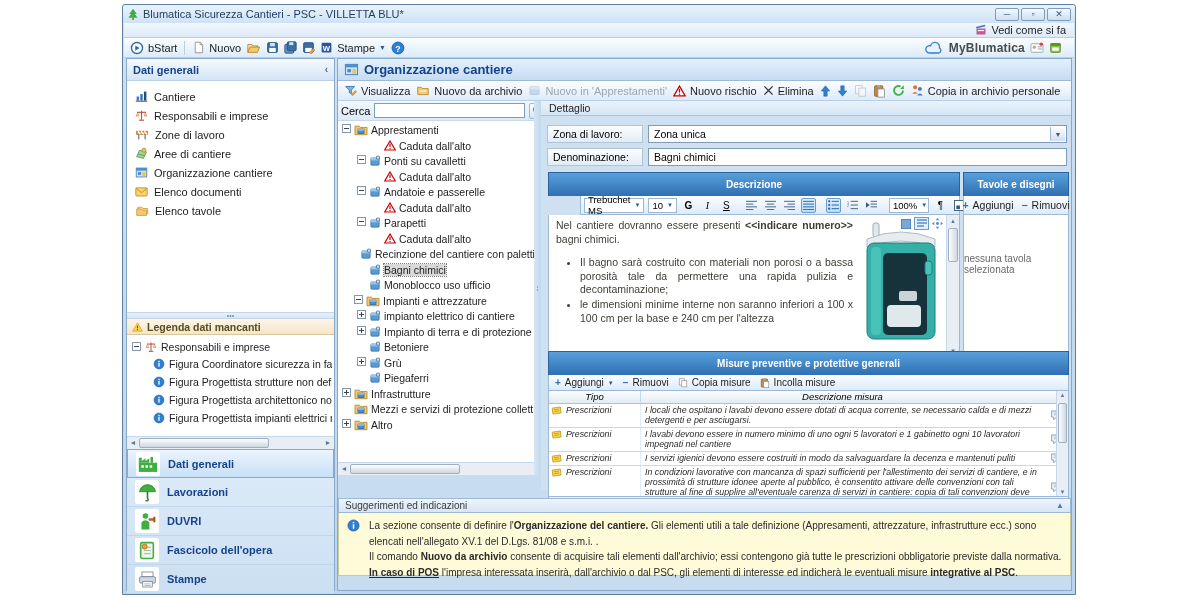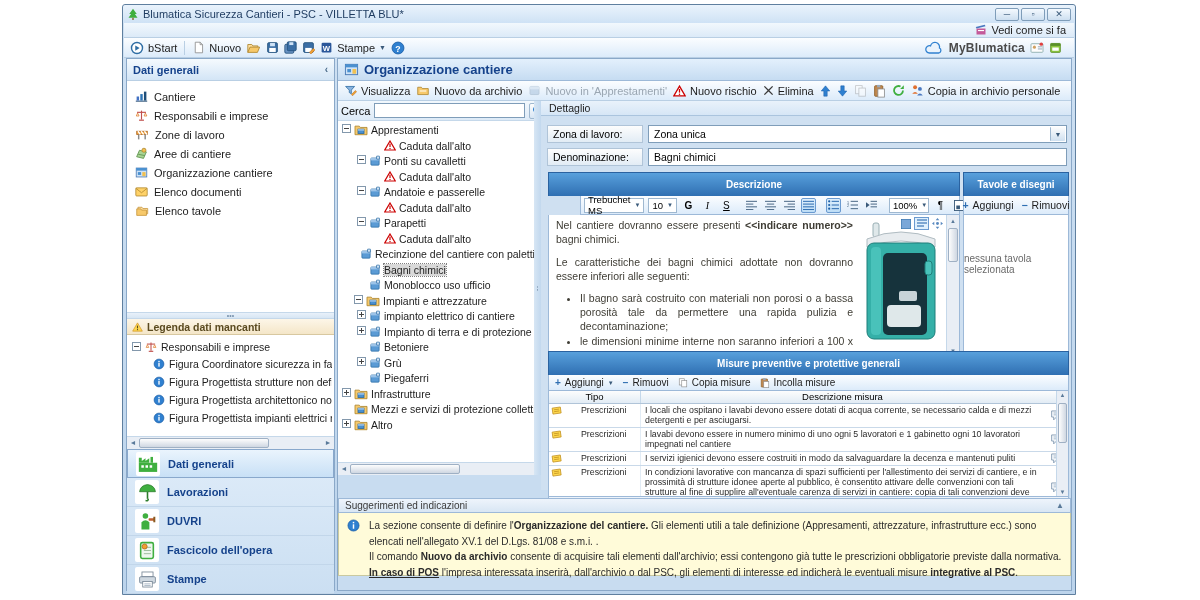--- a/index.html
+++ b/index.html
@@ -108,27 +108,27 @@
   .tavole-panel { position:absolute; left:422px; top:71px; right:2px; height:176px; }
   .tavole-toolbar { height:19px; background:linear-gradient(#fbfdff,#dcebfa); border:1px solid #9db9d8; border-top:none;
     display:flex; align-items:center; justify-content:center; gap:8px; font-size:10.5px; color:#1d1d1d; }
   .tavole-body { height:143px; background:#fff; border:1px solid #9db9d8; border-top:none;
     display:flex; justify-content:center; padding-top:38px; font-size:10px; color:#6a6a6a; }
   .plus { color:#2f6fb2; font-weight:bold; } .minus { color:#2f6fb2; font-weight:bold; }
 
   .misure-panel { position:absolute; left:7px; top:250px; right:2px; height:136px; }
   .mis-toolbar { height:16px; background:linear-gradient(#fbfdff,#dcebfa); border:1px solid #9db9d8; border-top:none;
     display:flex; align-items:center; gap:9px; padding:0 6px; font-size:10px; color:#1d1d1d; }
-  .mis-table { position:relative; background:#fff; border:1px solid #9db9d8; border-top:none; height:106px; overflow:hidden; }
+  .mis-table { position:relative; background:#fff; border:1px solid #9db9d8; border-top:none; height:106px; overflow:hidden;font-style:italic; }
   .mis-colhdr { display:flex; height:13px; border-bottom:1px solid #b0c4d8; background:linear-gradient(#fdfdfd,#e2ecf5); font-size:9.5px; }
   .mis-colhdr .c1 { width:92px; border-right:1px solid #c5d8ea; text-align:center; }
   .mis-colhdr .c2 { flex:1; text-align:center; }
   .mis-colhdr .c3 { width:24px; }
   .mrow { display:flex; border-bottom:1px solid #c9d9e9; font-size:8.8px; line-height:1.18; color:#2a2a2a; }
-  .mrow .c1 { width:92px; border-right:1px solid #e2ecf5; display:flex; align-items:flex-start; gap:18px; padding:1px 2px; }
+  .mrow .c1 { width:92px; border-right:1px solid #e2ecf5; display:flex; align-items:flex-start; gap:3px; padding:1px 2px; }
   .mrow .c2 { flex:1; padding:1px 4px; }
   .mrow .c3 { width:24px; display:flex; align-items:center; justify-content:center; }
   .mis-vscroll { position:absolute; right:0; top:0; bottom:0; width:12px; background:#e9eef5; border-left:1px solid #c5d8ea; }
   .mis-count { height:13px; background:linear-gradient(#eef4fb,#dce9f6); border:1px solid #9db9d8; border-top:none;
     display:flex; align-items:center; justify-content:flex-end; padding:0 8px; font-size:9.5px; color:#1d1d1d; }
 
   .sugg { position:absolute; left:0; right:0; bottom:12px; height:80px; }
   .sugg-hdr { height:15px; background:linear-gradient(#eef4fb,#d8e6f4); border:1px solid #9db9d8;
     display:flex; align-items:center; padding:0 6px; font-size:10px; color:#3a3a3a; }
   .sugg-hdr .caret { margin-left:auto; font-size:8px; color:#5a7a9a; }
@@ -1036,21 +1036,20 @@
               <rect x="12" y="26" width="10" height="88" rx="4" fill="#49c2ba"></rect>
               <rect x="24" y="32" width="44" height="82" rx="5" fill="#16333c"></rect>
               <rect x="28" y="84" width="34" height="22" rx="4" fill="#dfe8ea"></rect>
               <rect x="40" y="70" width="18" height="10" rx="2" fill="#c8d4d8"></rect>
               <rect x="66" y="40" width="7" height="14" rx="3" fill="#49c2ba" stroke="#1f7f7a"></rect>
             </svg>
           </div>
           <p>
             <span>Nel cantiere dovranno essere presenti </span><b>&lt;&lt;indicare numero&gt;&gt;</b><span> bagni chimici.</span>
           </p>
-          <p>Le caratteristiche dei bagni chimici adottate non dovranno essere inferiori alle seguenti:</p>
           <ul class="desc-bullets" id="desc-bullets">
               <li>Il bagno sarà costruito con materiali non porosi o a bassa porosità tale da permettere una rapida pulizia e decontaminazione;</li>
               <li>le dimensioni minime interne non saranno inferiori a 100 x 100 cm per la base e 240 cm per l'altezza</li>
             </ul>
           <div class="vscroll">
             <span class="up">▲</span>
             <span class="vthumb"></span>
             <span class="dn">▼</span>
           </div>
         </div>

